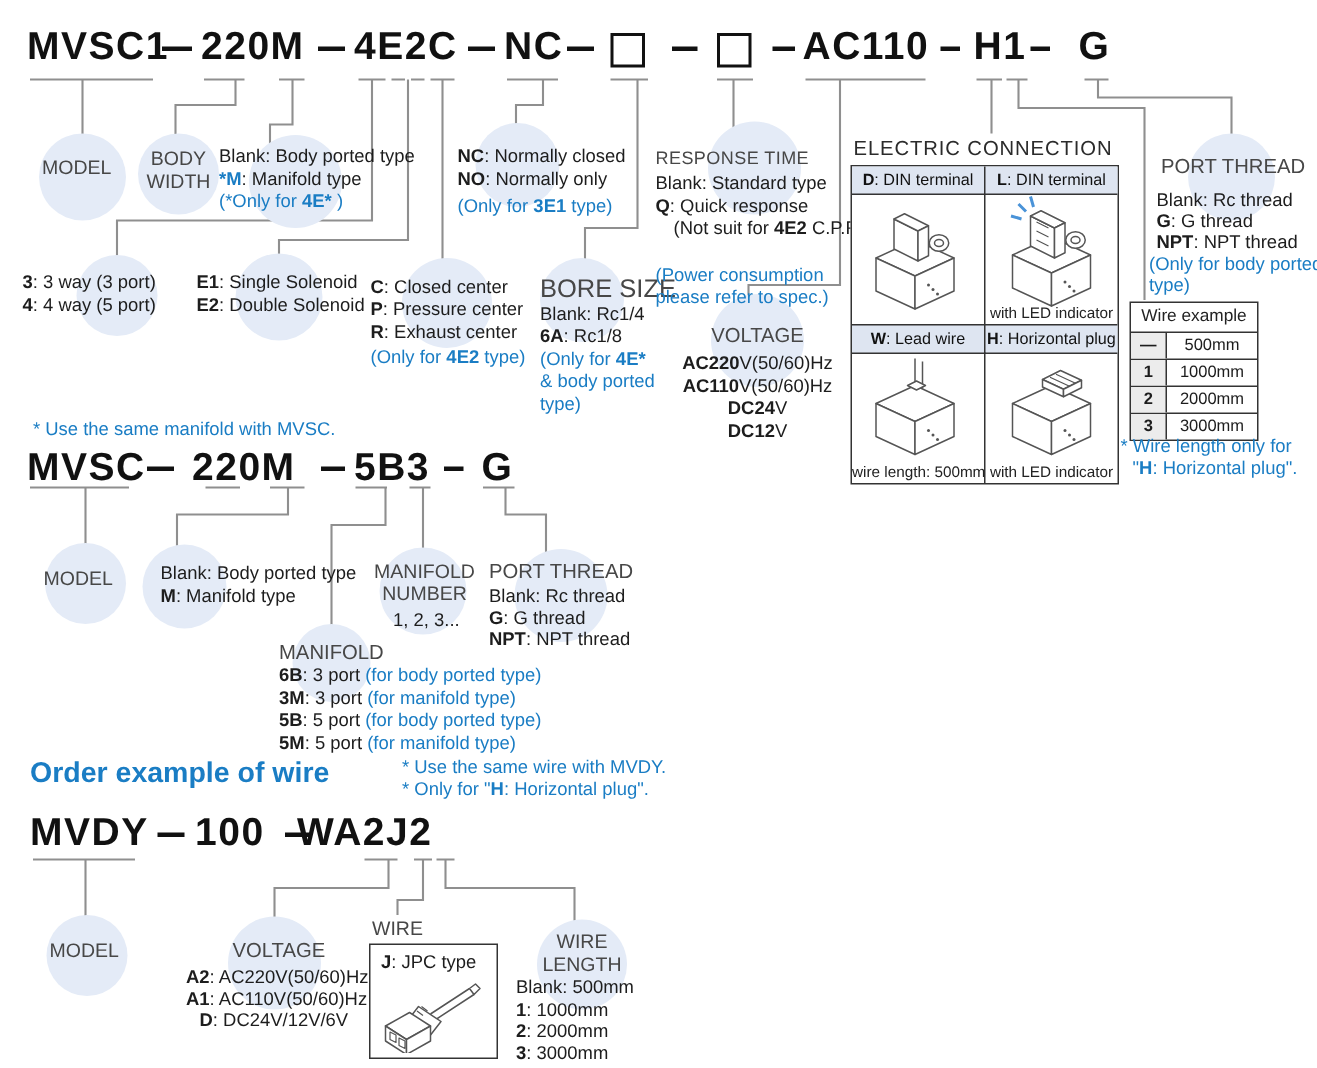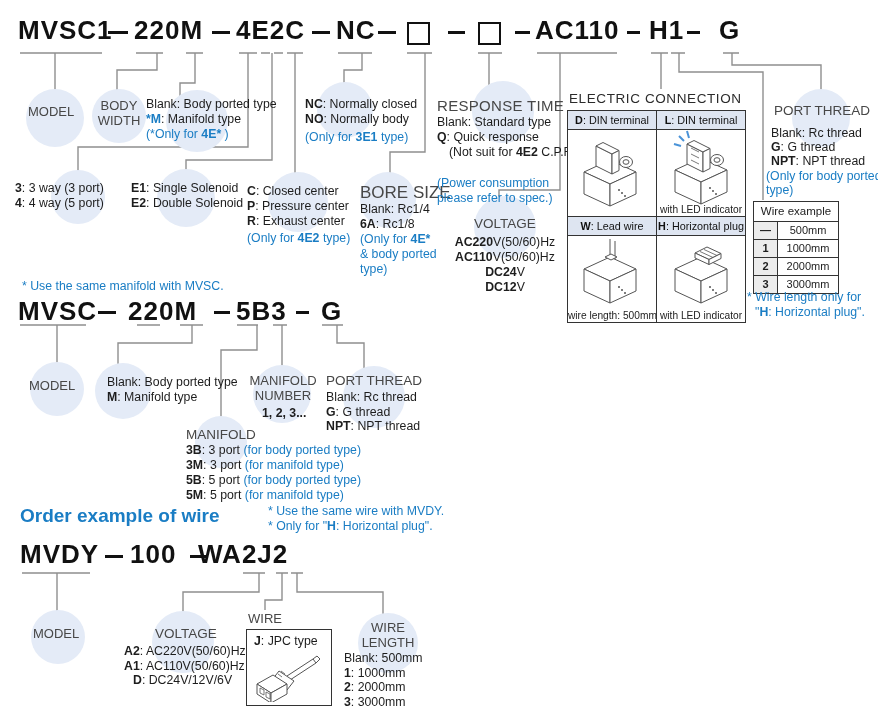--- a/index.html
+++ b/index.html
@@ -107,21 +107,21 @@
     <div>BODY</div>
       <div>WIDTH</div>
   </div>
   <div class="t" style="left:146px;top:97px">
     <div>Blank: Body ported type</div>
     <div><b class="blue">*M</b><span>: Manifold type</span></div>
     <div class="blue"><span>(*Only for </span><b>4E*</b><span> )</span></div>
   </div>
   <div class="t" style="left:305px;top:97px">
     <div><b>NC</b><span>: Normally closed</span></div>
-    <div><b>NO</b><span>: Normally body</span></div>
+    <div><b>NO</b><span>: Normally only</span></div>
   </div>
   <div class="t blue" style="left:305px;top:130px">
     <span>(Only for </span><b>3E1</b><span> type)</span>
   </div>
 
   <div class="t" style="left:15px;top:181px">
     <div><b>3</b><span>: 3 way (3 port)</span></div>
     <div><b>4</b><span>: 4 way (5 port)</span></div>
   </div>
   <div class="t" style="left:131px;top:181px">
@@ -141,21 +141,21 @@
   <div class="t" style="left:360px;top:202px">
     <div>Blank: Rc1/4</div>
     <div><b>6A</b><span>: Rc1/8</span></div>
   </div>
   <div class="t blue" style="left:360px;top:232px">
     <div><span>(Only for </span><b>4E*</b><span></span></div>
     <div>&amp; body ported</div>
     <div>type)</div>
   </div>
 
-  <div class="g" style="left:437px;top:98px;font-size:15px;letter-spacing:0.3px">RESPONSE TIME</div>
+  <div class="g" style="left:437px;top:98px;font-size:12px;letter-spacing:0.3px">RESPONSE TIME</div>
   <div class="t" style="left:437px;top:115px">
     <div>Blank: Standard type</div>
     <div><b>Q</b><span>: Quick response</span></div>
   </div>
   <div class="t" style="left:449px;top:145px">
     <span>(Not suit for </span><b>4E2</b><span> C.P.R)</span>
   </div>
   <div class="t blue" style="left:437px;top:176px">
     <div>(Power consumption</div>
       <div>please refer to spec.)</div>
@@ -304,31 +304,31 @@
 
   <div class="g" style="left:29px;top:378px">MODEL</div>
   <div class="t" style="left:107px;top:375px">
     <div>Blank: Body ported type</div>
     <div><b>M</b><span>: Manifold type</span></div>
   </div>
   <div class="g ctr" style="left:242px;top:373px;width:82px">
     <div>MANIFOLD</div>
       <div>NUMBER</div>
   </div>
-  <div class="t" style="left:262px;top:406px;font-weight:bold">1, 2, 3...</div>
+  <div class="t" style="left:262px;top:406px;font-weight:normal">1, 2, 3...</div>
   <div class="g" style="left:326px;top:373px;font-size:13.5px">PORT THREAD</div>
   <div class="t" style="left:326px;top:390px;line-height:14.5px">
     <div>Blank: Rc thread</div>
     <div><b>G</b><span>: G thread</span></div>
     <div><b>NPT</b><span>: NPT thread</span></div>
   </div>
 
   <div class="g" style="left:186px;top:427px;font-size:13.5px">MANIFOLD</div>
   <div class="t" style="left:186px;top:443px">
-    <div><b>3B</b><span>: 3 port </span><span class="blue">(for body ported type)</span></div>
+    <div><b>6B</b><span>: 3 port </span><span class="blue">(for body ported type)</span></div>
     <div><b>3M</b><span>: 3 port </span><span class="blue">(for manifold type)</span></div>
     <div><b>5B</b><span>: 5 port </span><span class="blue">(for body ported type)</span></div>
     <div><b>5M</b><span>: 5 port </span><span class="blue">(for manifold type)</span></div>
   </div>
 
   <div class="head" style="left:20px;top:505px">Order example of wire</div>
   <div class="t blue" style="left:268px;top:504px">* Use the same wire with MVDY.</div>
   <div class="t blue" style="left:268px;top:519px">
     <span>* Only for "</span><b>H</b><span>: Horizontal plug".</span>
   </div>

